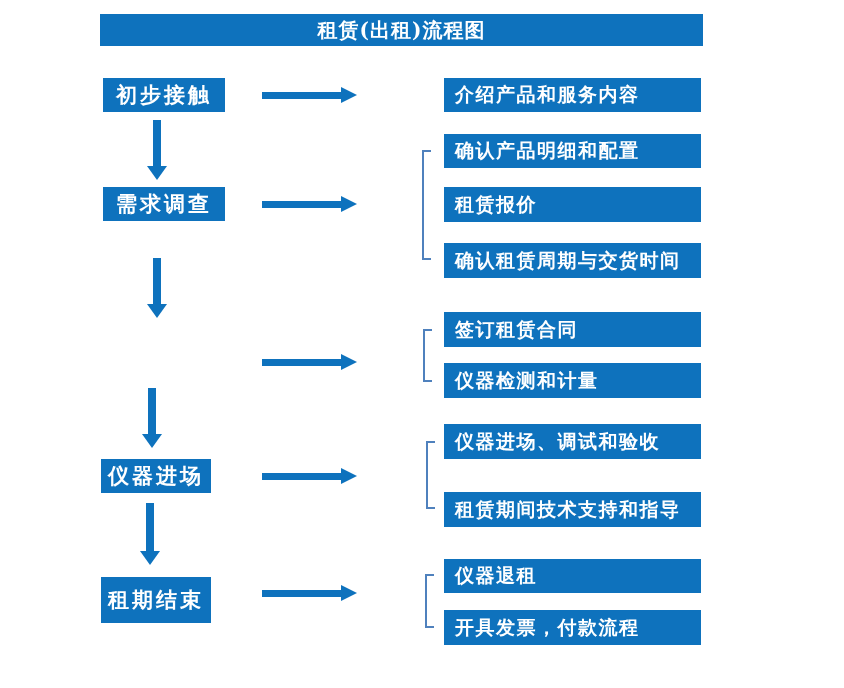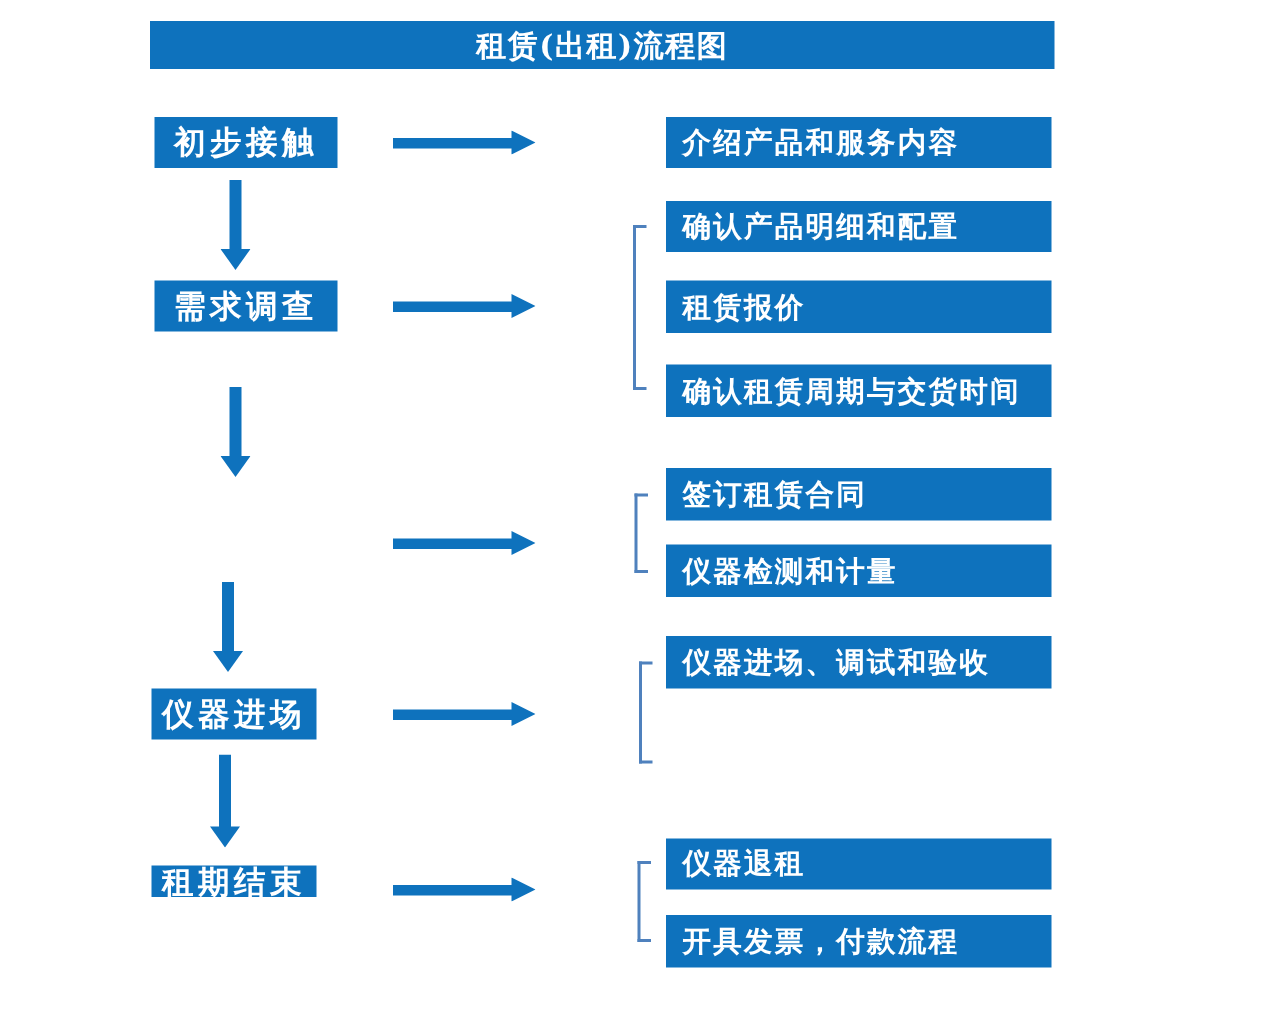--- a/index.html
+++ b/index.html
@@ -71,21 +71,21 @@
 
   <div class="step-box" style="left:103px; top:187px; width:122px; height:34px;">
       <span>需求调查</span>
     </div>
   <div class="step-box" style="left:103px; top:78px;  width:122px; height:34px;">
       <span>初步接触</span>
     </div>
   <div class="step-box" style="left:101px; top:459px; width:110px; height:34px;">
       <span>仪器进场</span>
     </div>
-  <div class="step-box" style="left:101px; top:577px; width:110px; height:21px;">
+  <div class="step-box" style="left:101px; top:577px; width:110px; height:46px;">
       <span>租期结束</span>
     </div>
 
   <div class="arrow" style="left:147px; top:120px;">
     <svg width="20" height="60" viewBox="0 0 20 60">
         <rect x="6" y="0" width="8" height="47" fill="#0E72BD"></rect>
         <polygon points="0,46 20,46 10,60" fill="#0E72BD"></polygon>
       </svg>
   </div>
   <div class="arrow" style="left:147px; top:258px;">
@@ -160,20 +160,23 @@
   <div class="detail-box" style="top:312px; height:35px;">
       <span>签订租赁合同</span>
     </div>
   <div class="detail-box" style="top:363px; height:35px;">
       <span>仪器检测和计量</span>
     </div>
 
   <div class="detail-box" style="top:424px; height:35px;">
       <span>仪器进场、调试和验收</span>
     </div>
+  <div class="detail-box" style="top:492px; height:35px;">
+      <span>租赁期间技术支持和指导</span>
+    </div>
 
   <div class="detail-box" style="top:559px; height:34px;align-items:center;">
       <span>仪器退租</span>
     </div>
   <div class="detail-box" style="top:610px; height:35px;">
       <span>开具发票，付款流程</span>
     </div>
 
 </div>
 

